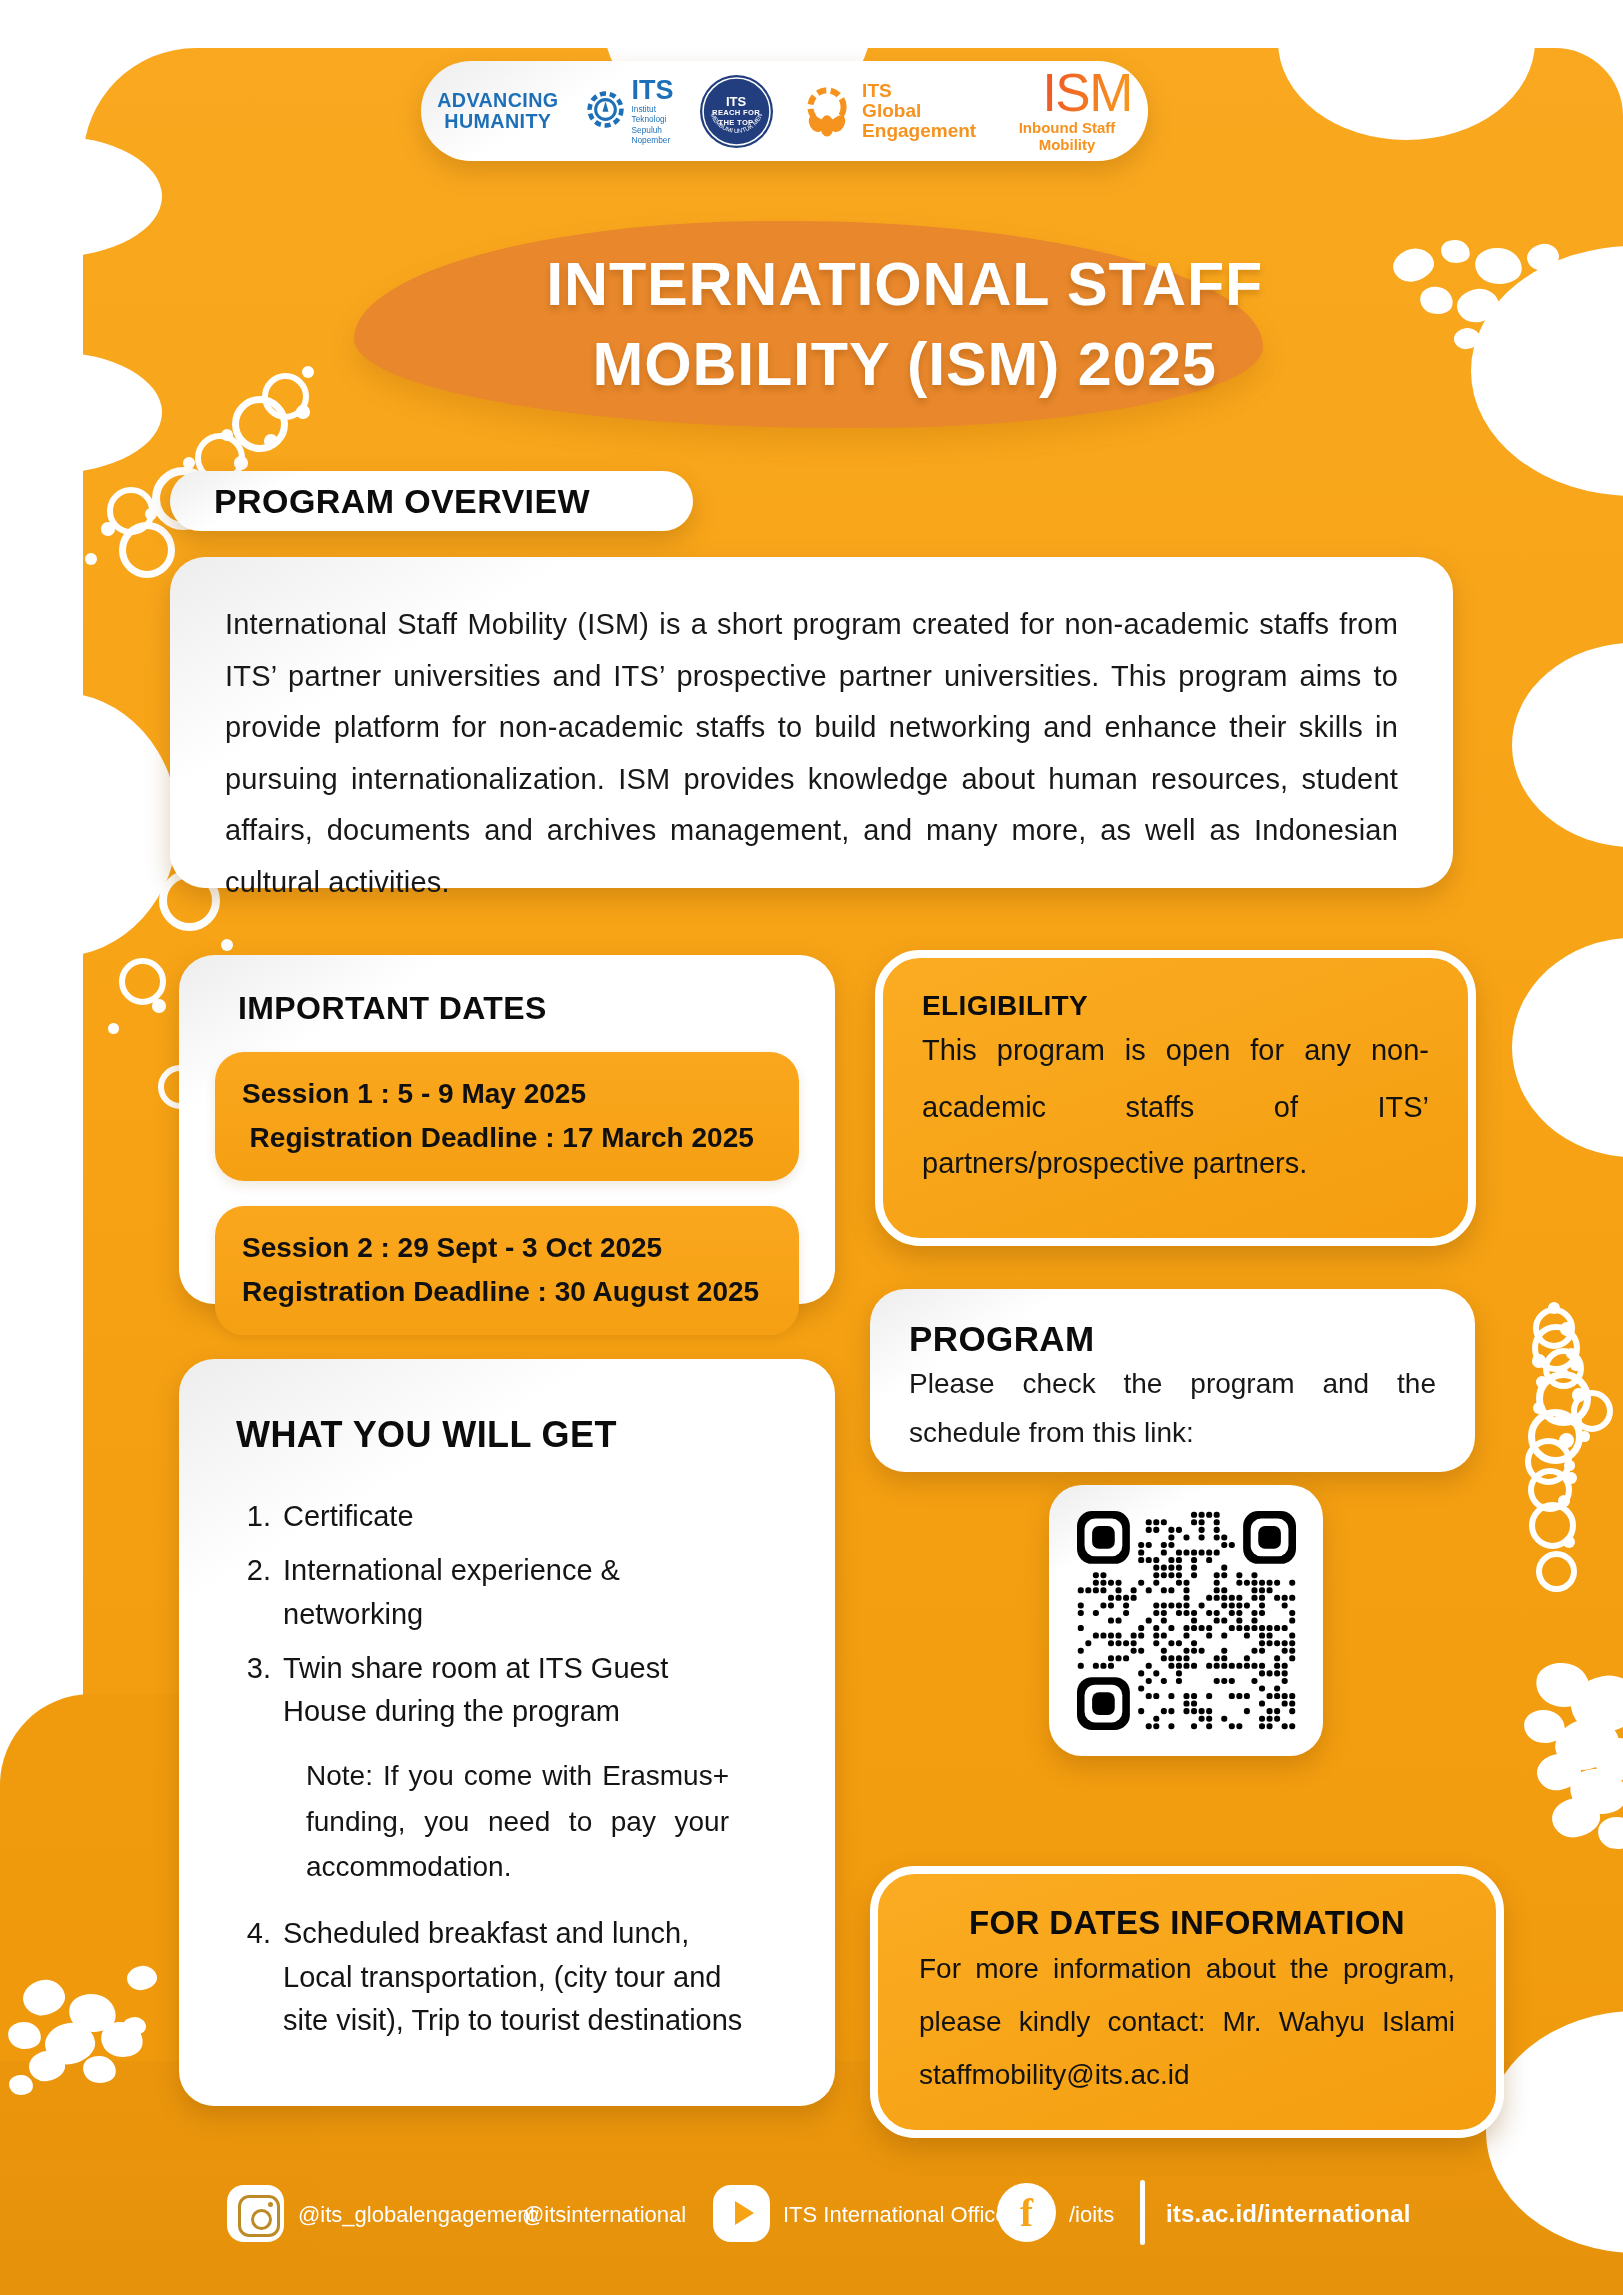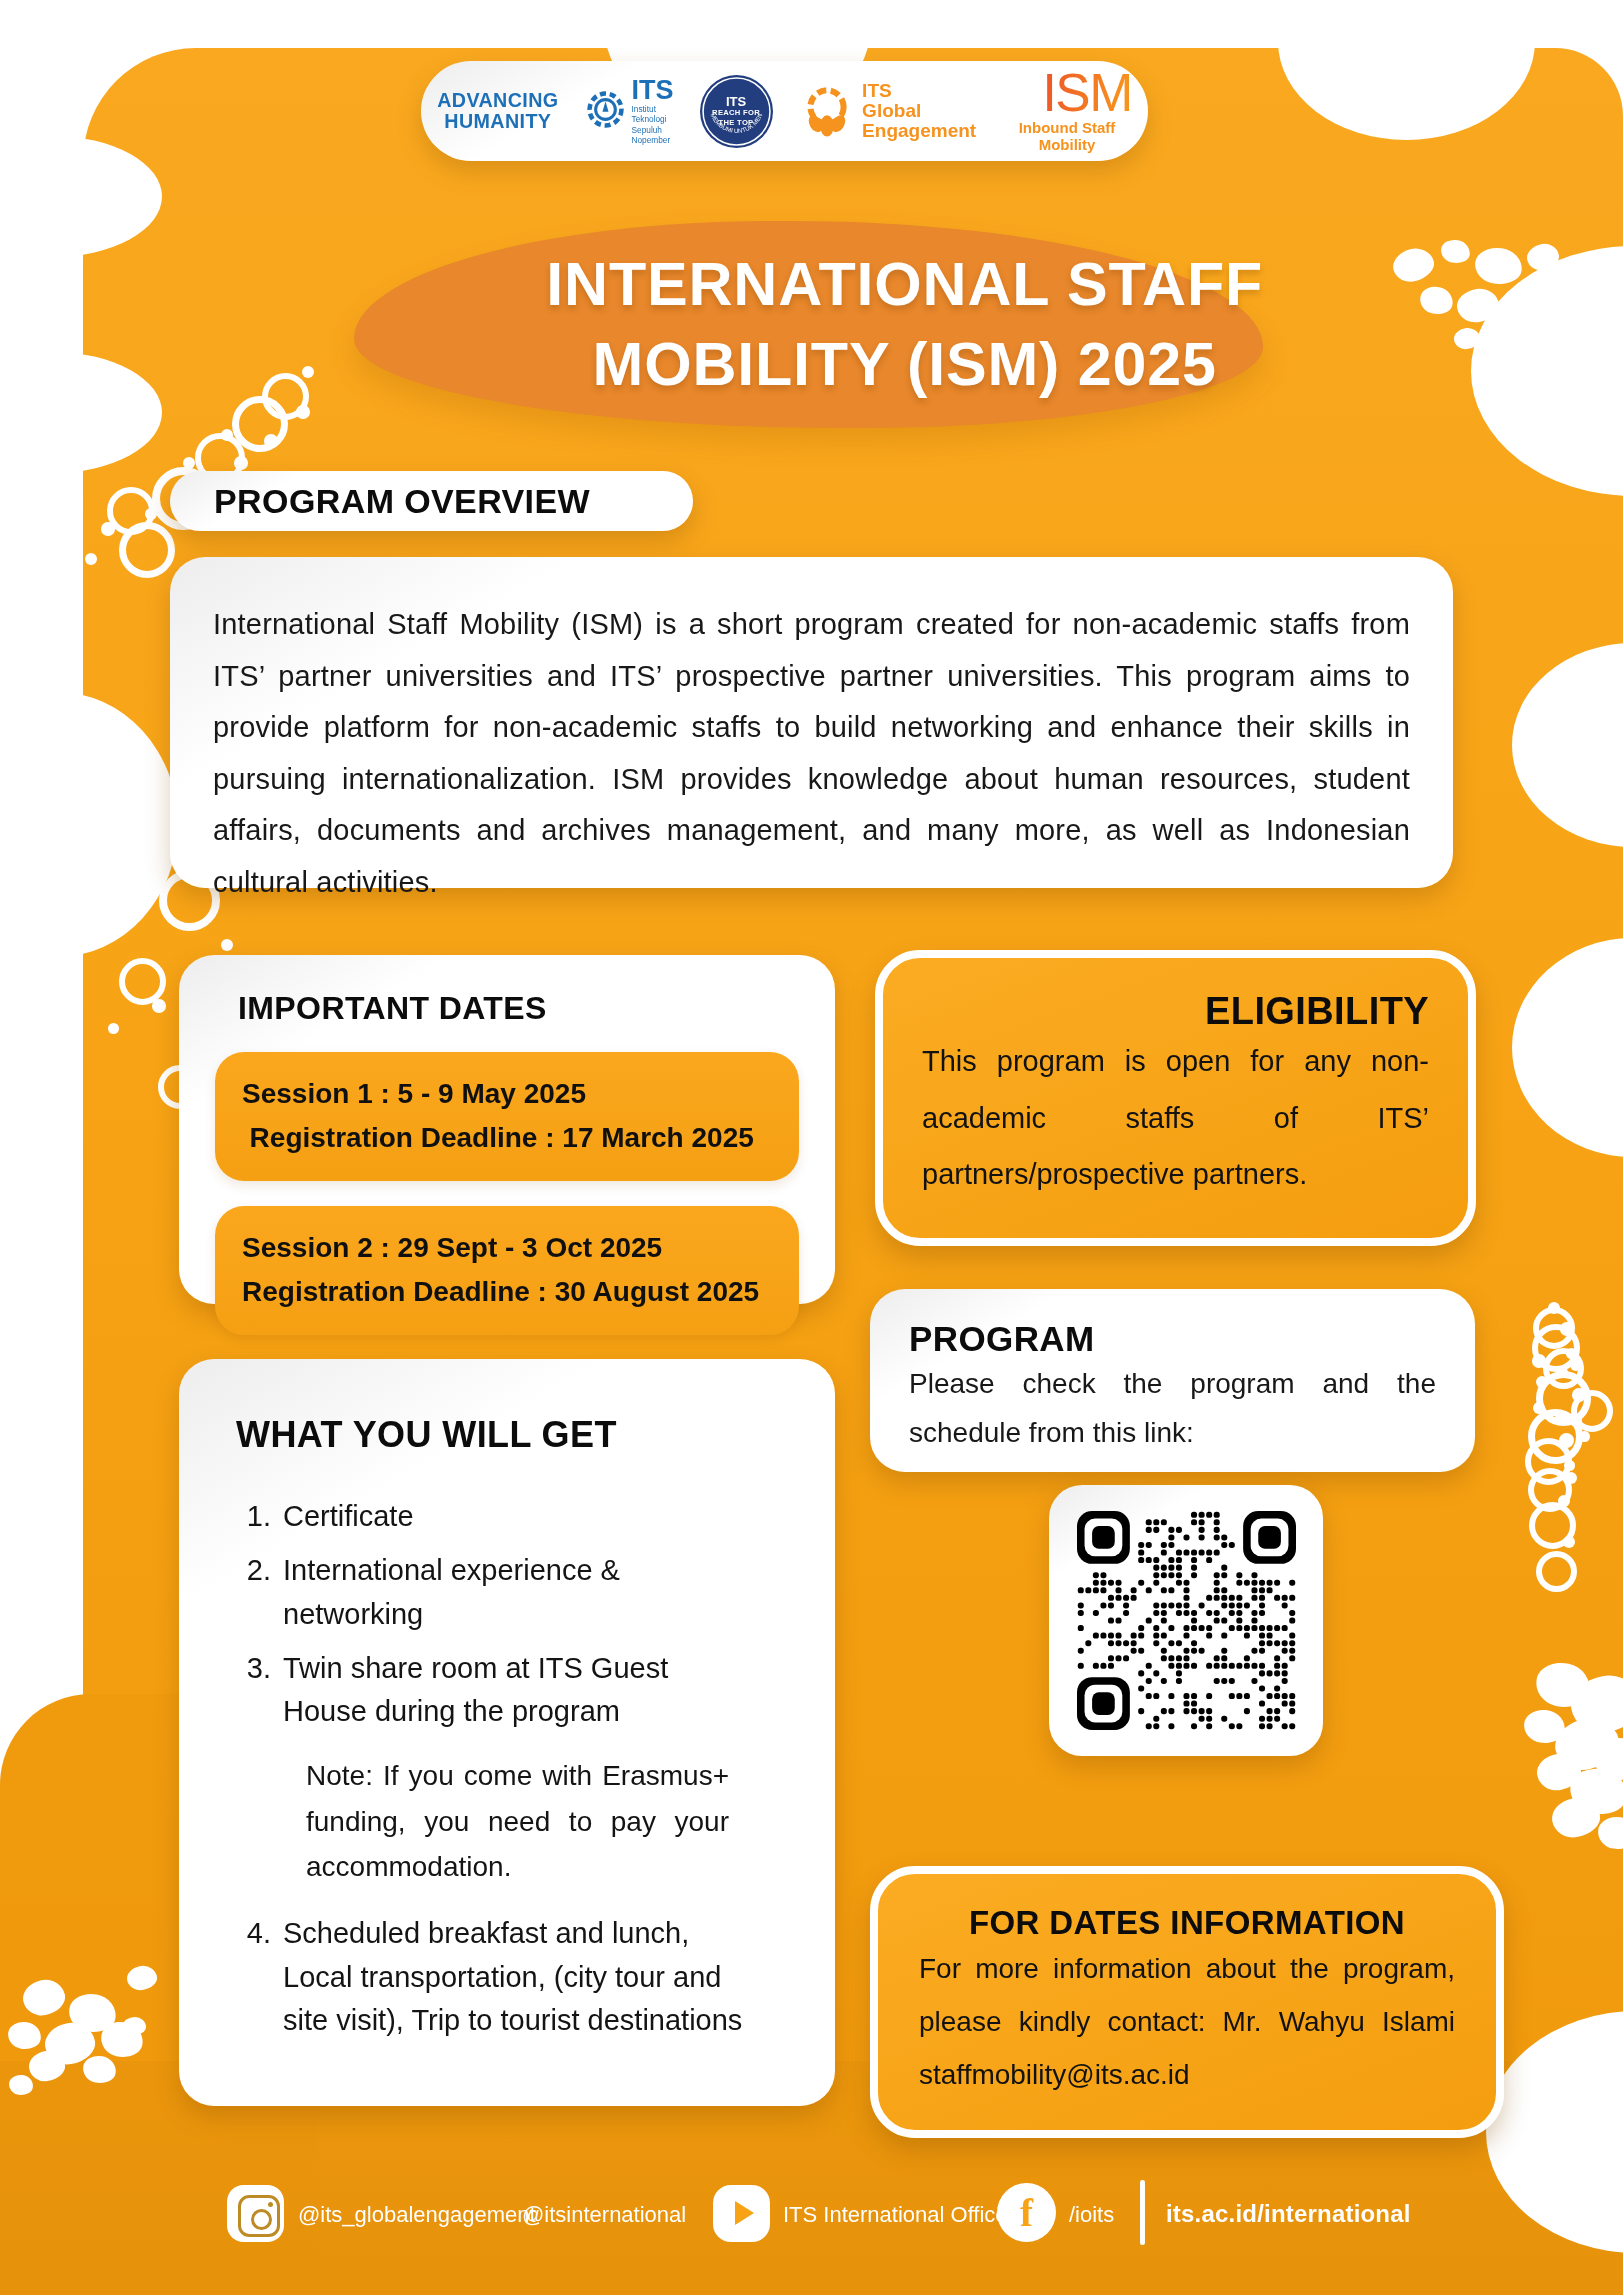--- a/index.html
+++ b/index.html
@@ -58,33 +58,33 @@
   .card{background:linear-gradient(150deg,#ededed 0%,#ffffff 22%);border-radius:35px;
     box-shadow:0 10.6px 24px rgba(130,75,0,.28);box-sizing:border-box;}
   .orange-card{background:linear-gradient(160deg,#FBAC22 0%,#F49D0F 100%);border:8.3px solid #ffffff;
     border-radius:45px;box-shadow:0 12px 26px rgba(130,75,0,.30);box-sizing:border-box;}
   .h-black{color:#0c0c0c;font-weight:800;letter-spacing:0.4px;}
 
   
   .overview-pill{left:170px;top:471px;width:523px;height:60px;border-radius:32px;
     display:flex;align-items:center;padding-left:44px;}
   .overview-pill .h-black{font-size:34px;}
-  .overview-card{left:170px;top:557px;width:1283px;height:331px;padding:42px 43px;}
+  .overview-card{left:170px;top:557px;width:1283px;height:331px;padding:42px 55px;}
   .overview-body{font-size:29px;line-height:1.78;text-align:justify;color:#181818;letter-spacing:0.2px;}
 
   
   .dates-card{left:179px;top:955px;width:656px;height:349px;padding:35px 36px;}
   .dates-card .h-black{font-size:32px;margin-left:23px;}
   .session-pill{background:linear-gradient(180deg,#FBA71E,#F5A013);border-radius:29px;
     padding:19.7px 27px;margin-top:25px;box-shadow:0 4.5px 10.6px rgba(130,75,0,.12);}
   .session-pill p{margin:0;font-size:28px;font-weight:600;color:#101010;line-height:1.6;}
 
   
   .elig-card{left:875px;top:950px;width:601px;height:296px;padding:32px 39px;}
-  .elig-card .h-black{font-size:38px;text-align:right;}
+  .elig-card .h-black{font-size:28px;}
   .elig-body{margin-top:18px;font-size:29px;font-weight:500;line-height:1.95;text-align:justify;color:#121212;}
 
   
   .program-card{left:870px;top:1289px;width:605px;height:183px;padding:30px 39px;}
   .program-card .h-black{font-size:35px;}
   .program-body{margin-top:9px;font-size:28px;line-height:1.75;text-align:justify;color:#181818;}
 
   
   .qr-card{left:1049px;top:1485px;width:274px;height:271px;border-radius:33px;
     display:flex;align-items:center;justify-content:center;}

